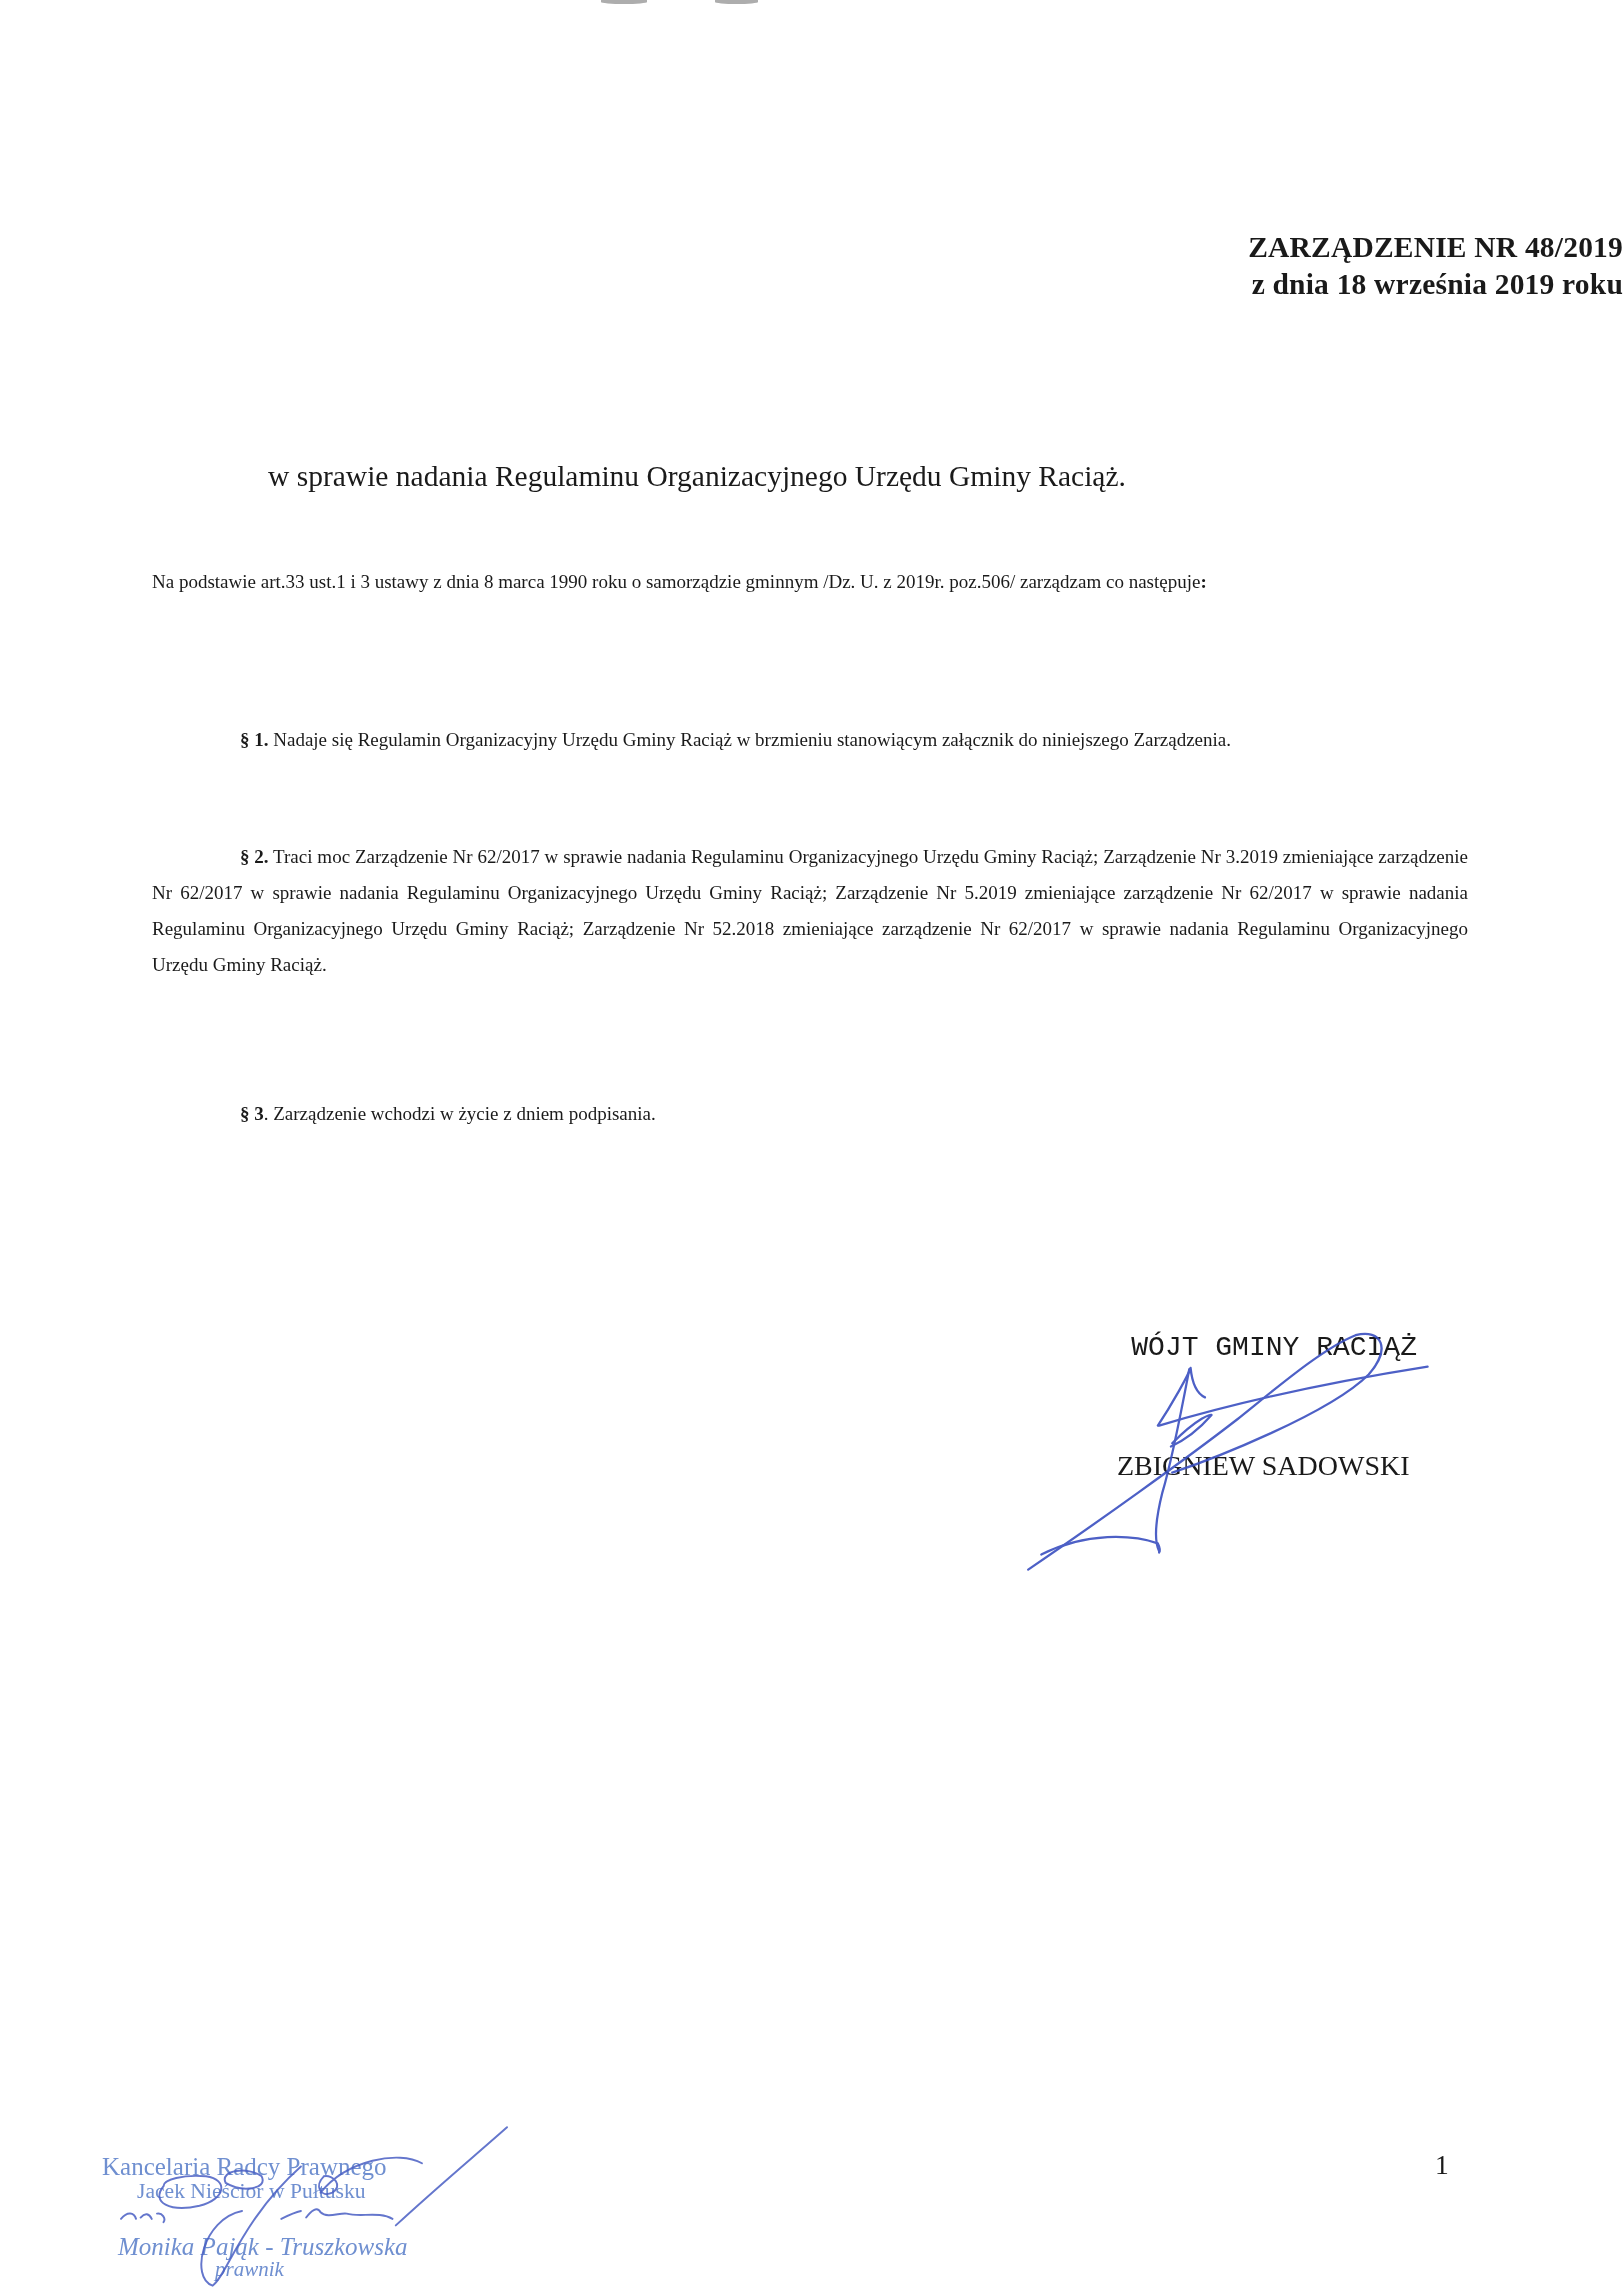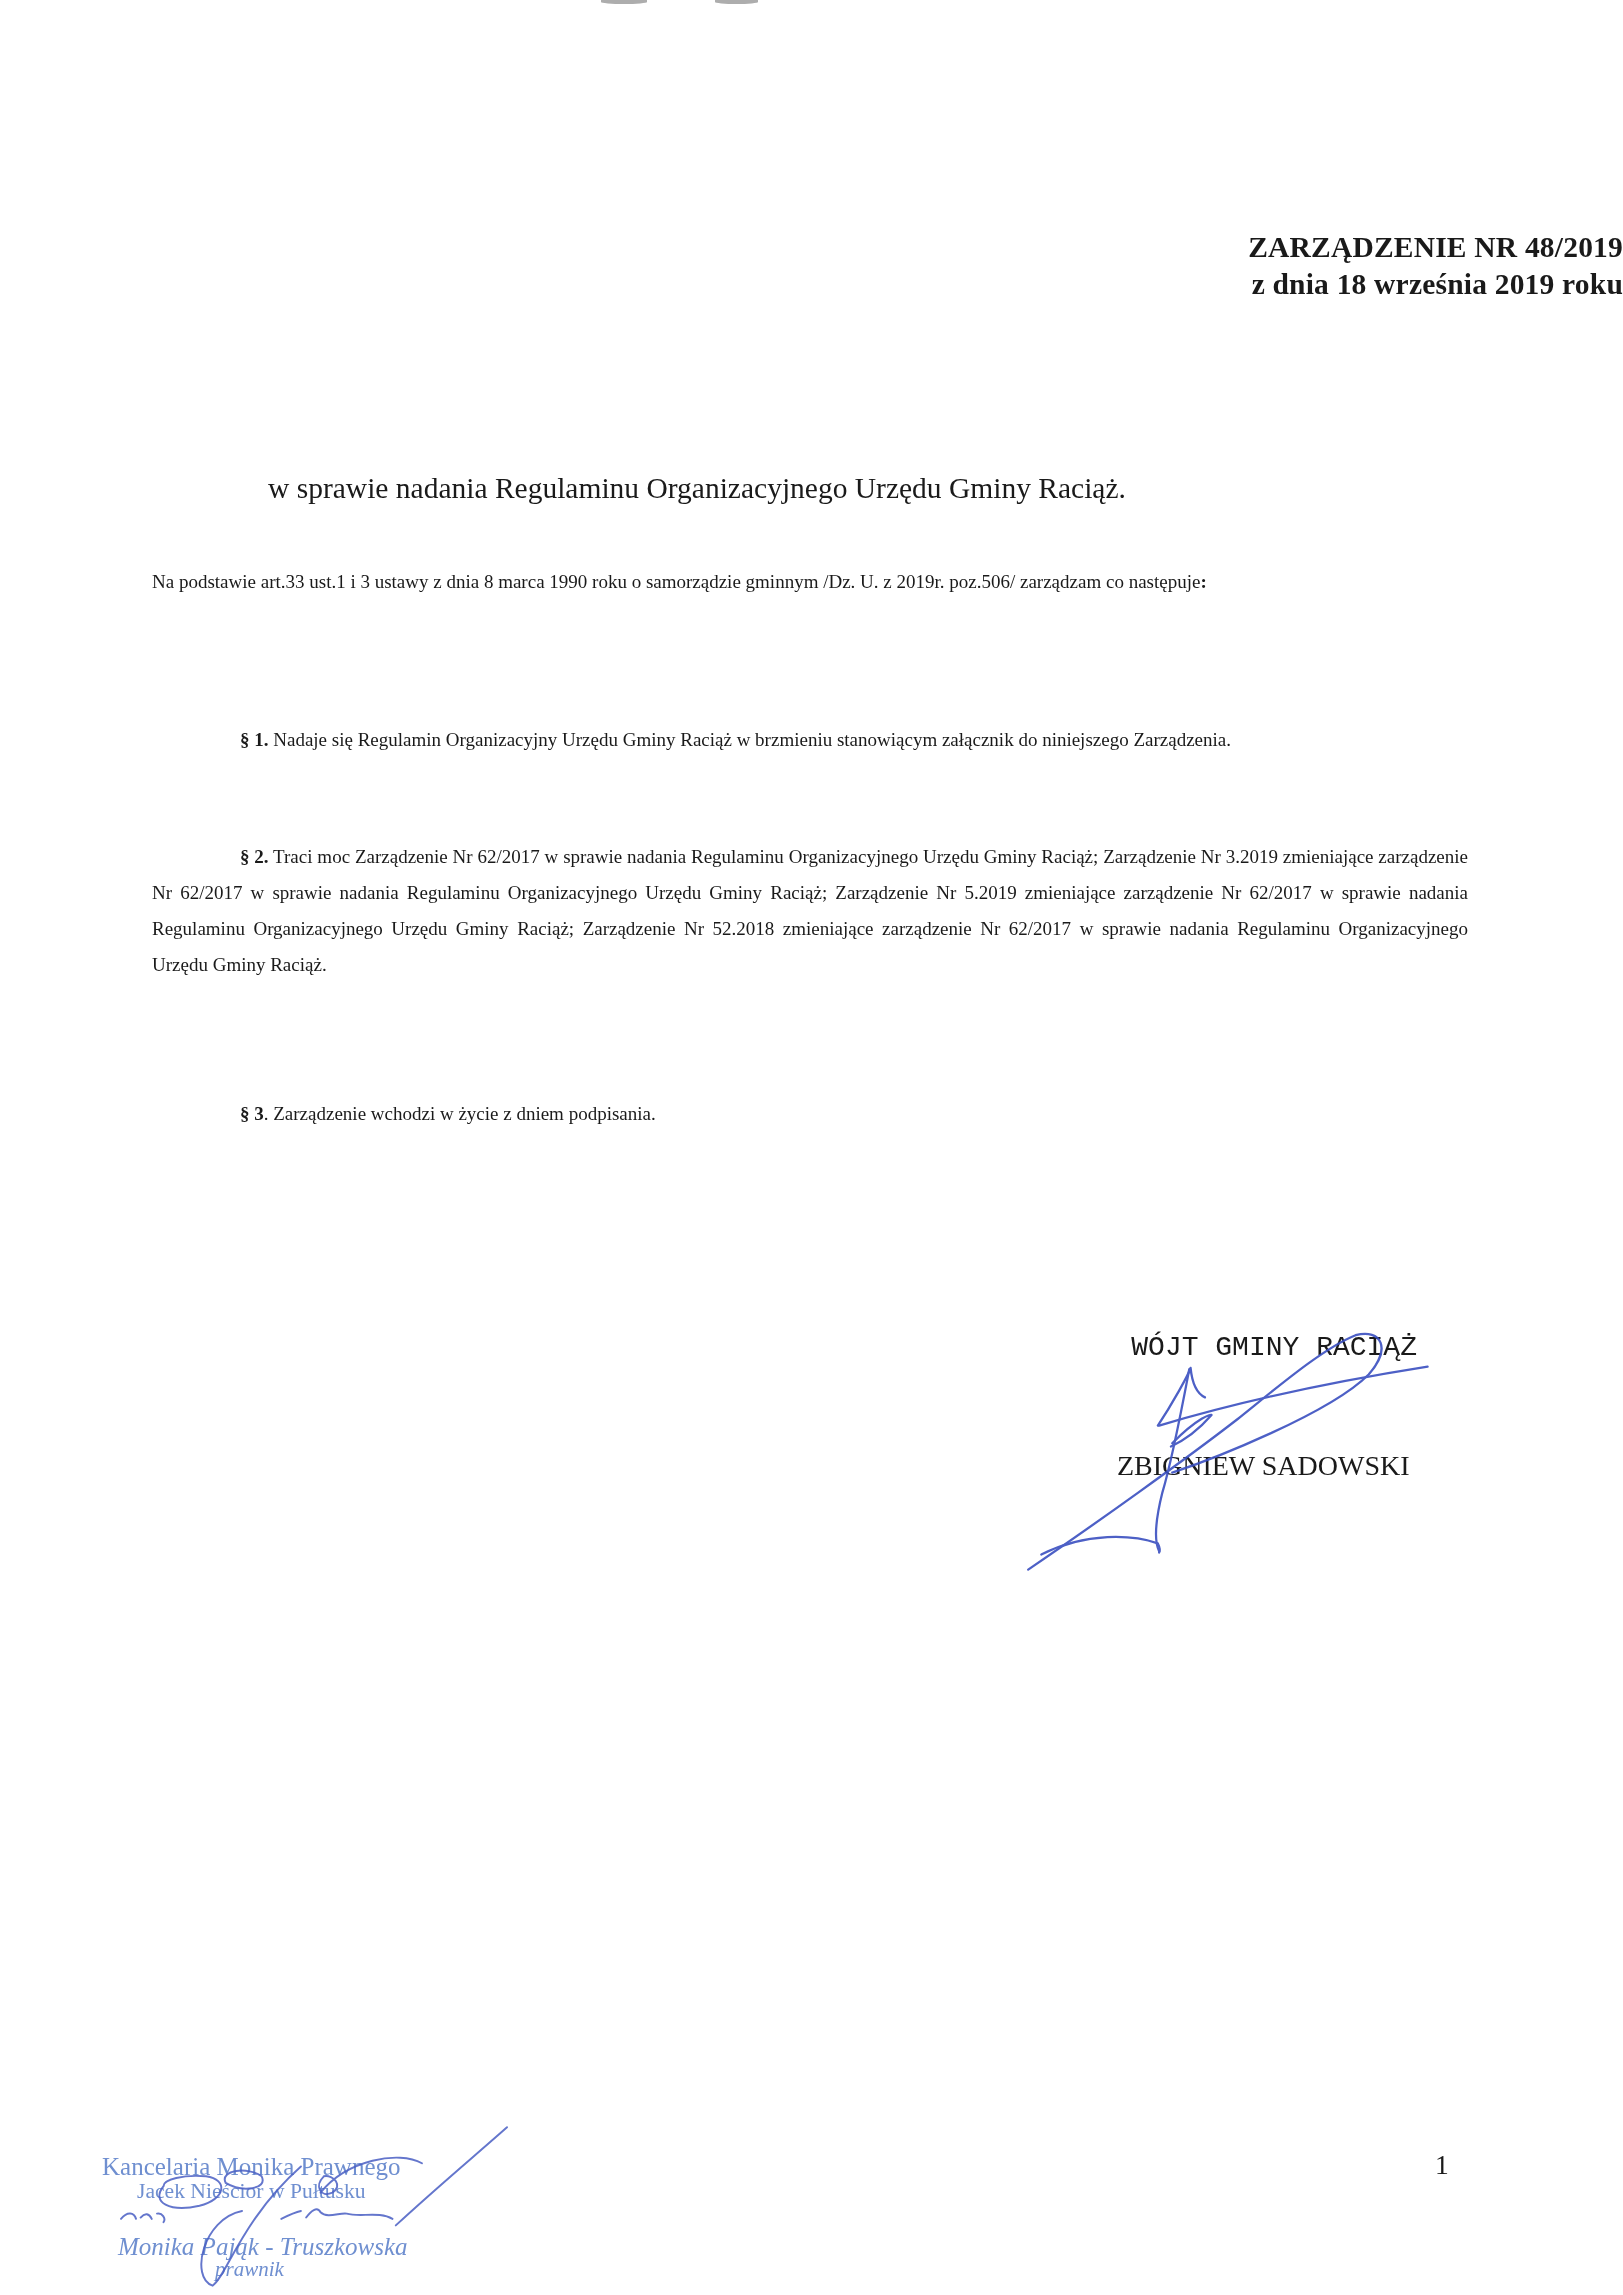--- a/index.html
+++ b/index.html
@@ -43,21 +43,21 @@
       font-weight: bold;
       font-size: 29.5px;
       line-height: 37px;
       letter-spacing: 0.2px;
     }
     .heading div { margin: 0; }
 
     .subject {
       position: absolute;
       left: 268px;
-      top: 470px;
+      top: 458px;
       font-size: 29.5px;
       line-height: 37px;
     }
 
     .para {
       position: absolute;
       left: 152px;
       width: 1316px;
       font-size: 19px;
       line-height: 36px;
@@ -172,21 +172,21 @@
       <path d="M20 398 C 120 330, 260 230, 340 168 C 400 120, 470 60, 520 40 C 560 30, 575 60, 540 100 C 480 160, 300 230, 240 250"></path>
       <path d="M218 178 C 240 145, 265 100, 268 90 C 270 110, 275 128, 290 135"></path>
       <path d="M266 92 C 255 150, 240 230, 225 280 C 210 340, 215 360, 220 370"></path>
       <path d="M220 178 C 320 148, 440 118, 630 88"></path>
       <path d="M240 205 C 280 165, 300 160, 300 162 C 280 185, 260 200, 238 210"></path>
       <path d="M40 375 C 110 340, 180 345, 218 358 C 220 362, 222 368, 220 372"></path>
     </g>
   </svg>
 
   <div class="stamp">
-    <div class="stamp-line1">Kancelaria Monika Prawnego</div>
+    <div class="stamp-line1">Kancelaria Radcy Prawnego</div>
     <div class="stamp-line2">Jacek Nieścior w Pułtusku</div>
     <div class="stamp-line3">Monika Pająk - Truszkowska</div>
     <div class="stamp-line4">prawnik</div>
     <svg class="stamp-svg" viewBox="0 0 700 270">
       <g fill="none" stroke="#4a5fc4" stroke-width="3" stroke-linecap="round" opacity="0.85">
         <path d="M120 110 C 100 135, 130 150, 175 140 C 215 130, 220 100, 185 95 C 150 92, 120 100, 120 110"></path>
         <path d="M215 105 C 205 85, 250 80, 270 95 C 280 115, 240 120, 215 105"></path>
         <path d="M240 148 C 180 160, 160 250, 195 262 C 215 250, 240 160, 330 80"></path>
         <path d="M365 95 C 350 110, 360 128, 378 120 C 395 110, 380 92, 365 95"></path>
         <path d="M360 120 C 400 70, 480 55, 515 75"></path>

